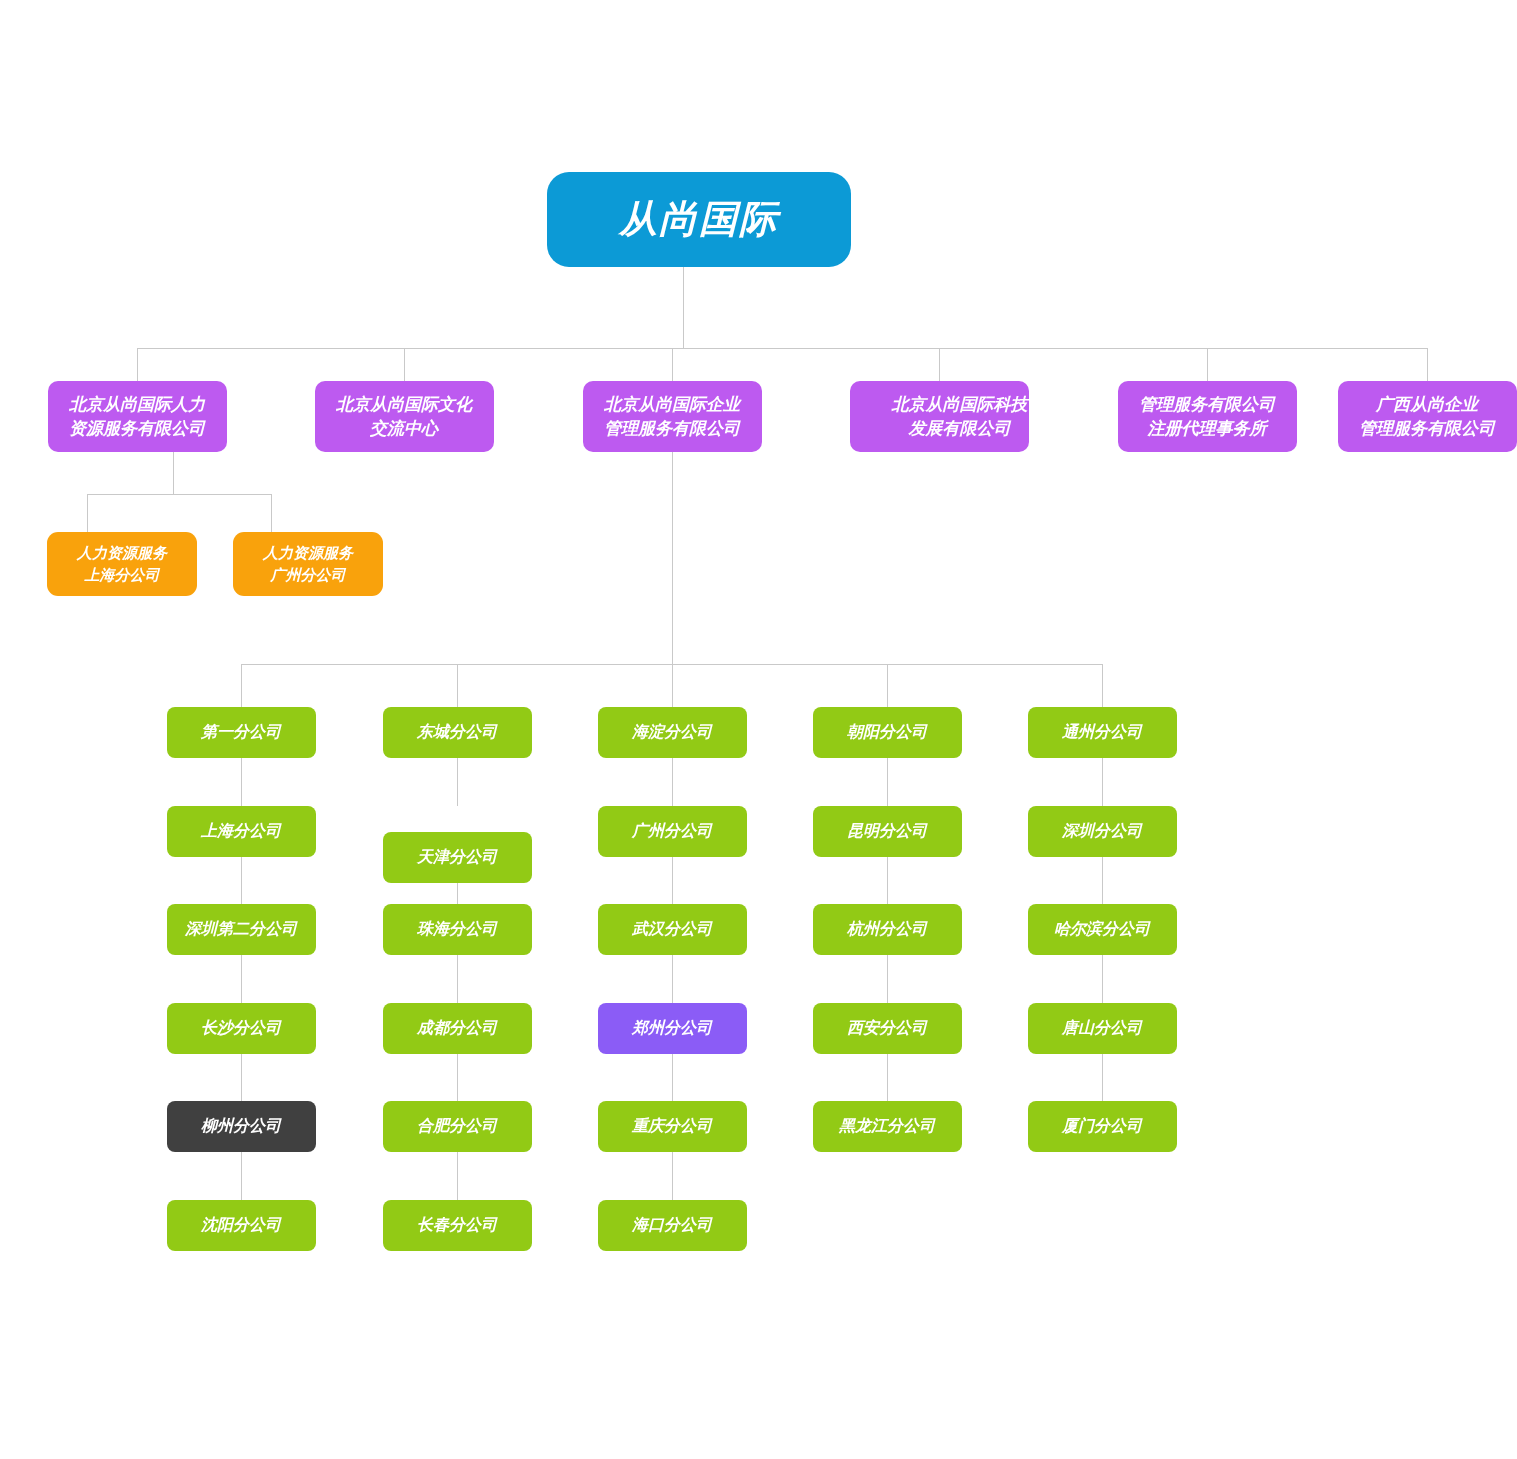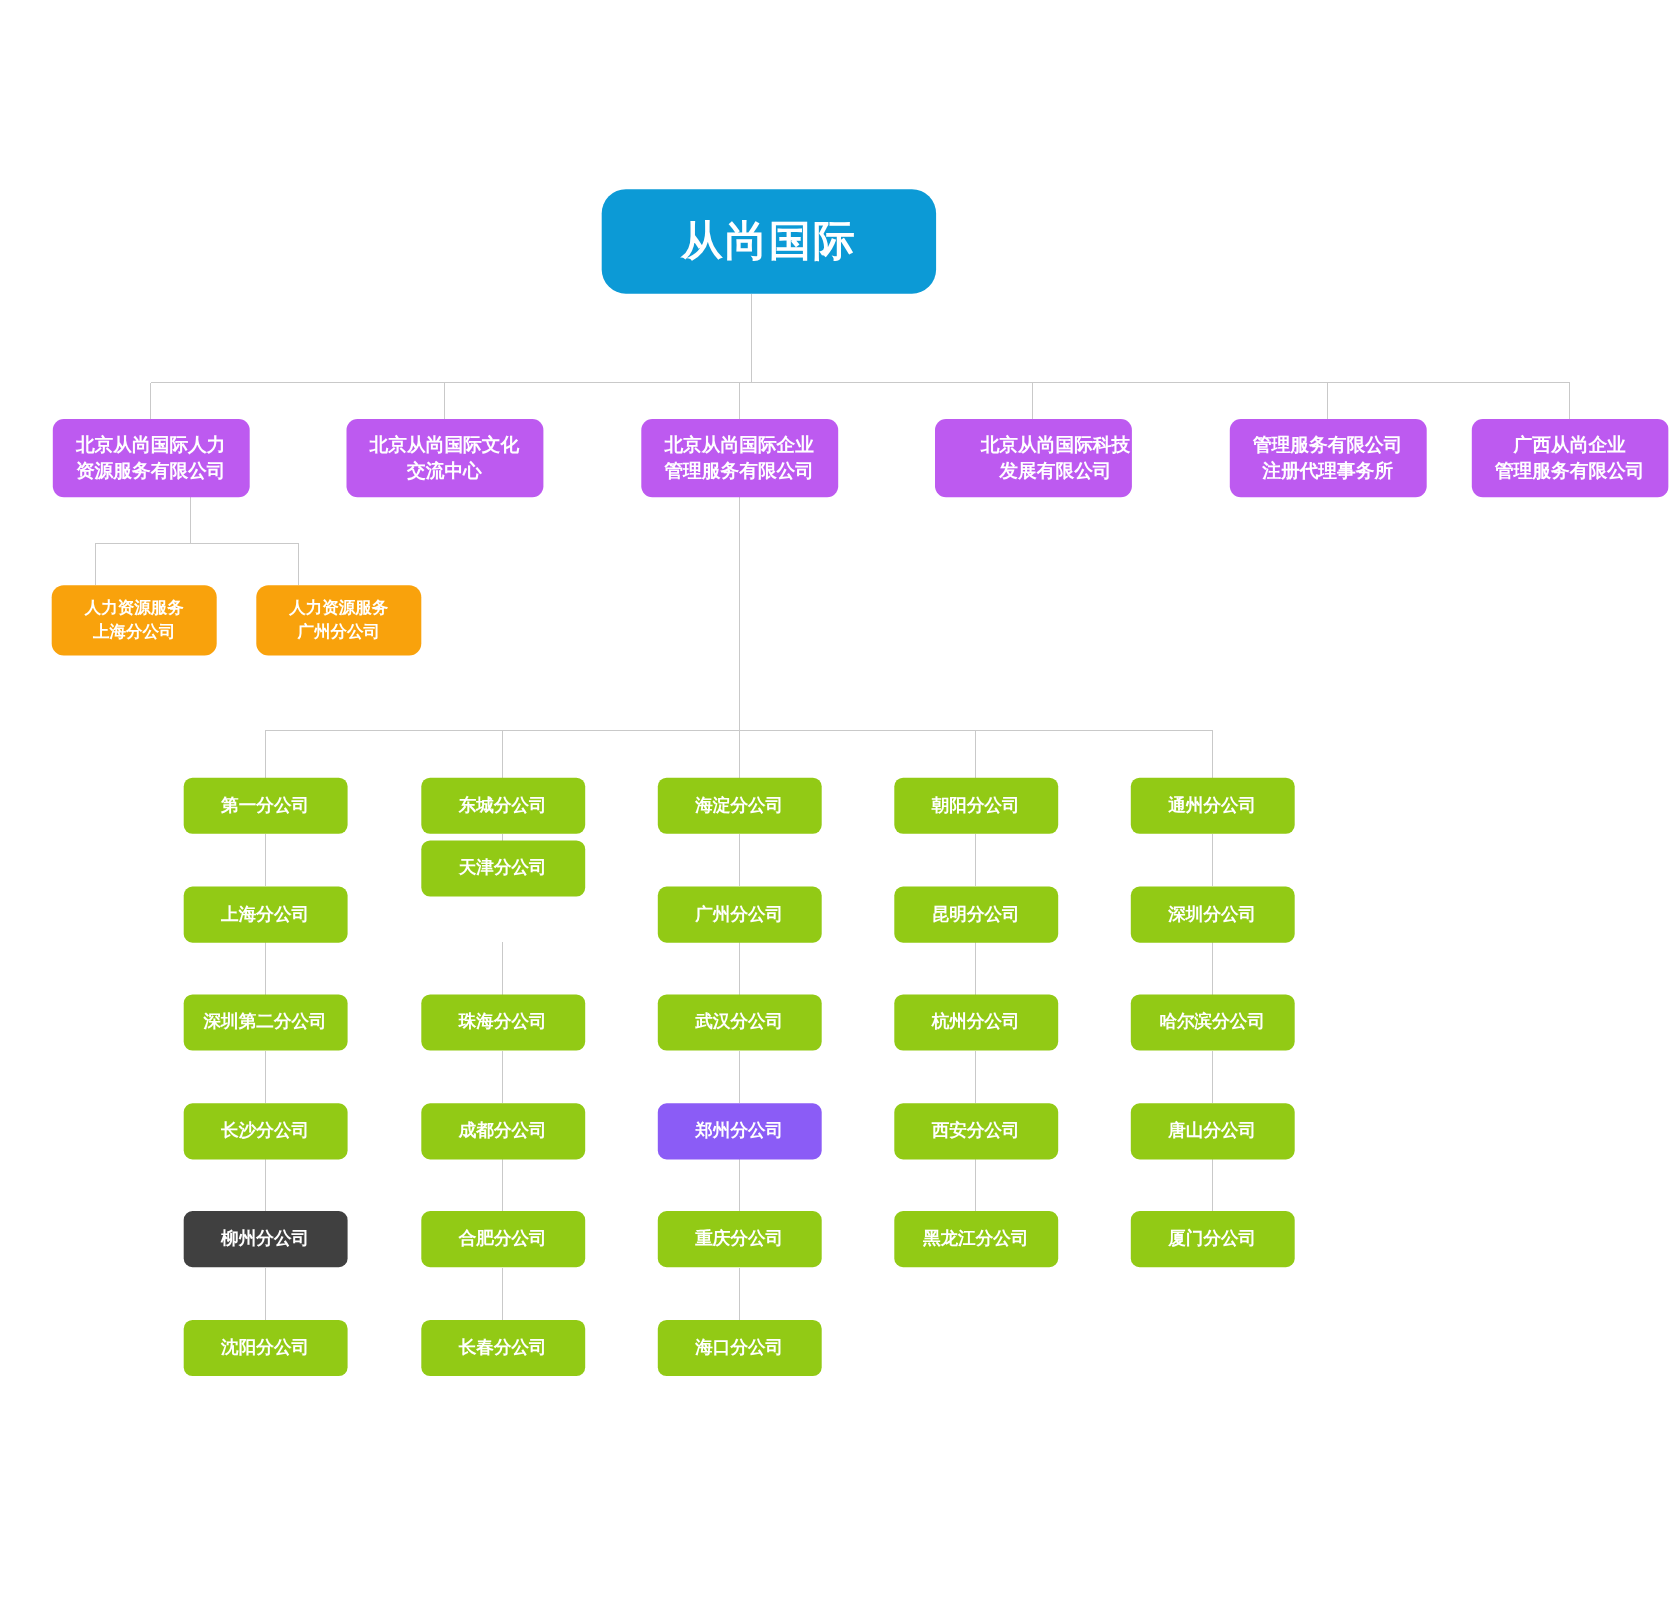--- a/index.html
+++ b/index.html
@@ -17,21 +17,21 @@
     z-index:1;
     display:flex;
     align-items:center;
     justify-content:center;
     color:#ffffff;
     font-weight:bold;
     text-align:center;
     box-sizing:border-box;
   }
   .node-text{display:block;}
-  .node-text .line{display:block;}
+  .node-text .line{display:block;font-style:italic;}
   .root-label{letter-spacing:2px;}
 </style>
 </head>
 <body>
 
 <div id="canvas">
   <svg id="connectors" width="1517" height="1459">
       <line x1="683" y1="267" x2="683" y2="348" stroke="#c9c9c9" stroke-width="1"></line>
       <line x1="137" y1="348" x2="1427" y2="348" stroke="#c9c9c9" stroke-width="1"></line>
       <line x1="137" y1="348" x2="137" y2="381" stroke="#c9c9c9" stroke-width="1"></line>
@@ -156,21 +156,21 @@
     <div class="node" style="left: 166.5px; top: 1200px; width: 149px; height: 51px; border-radius: 8px; font-size: 16px; background: rgb(146, 202, 21); color: rgb(255, 255, 255);">
       <div class="node-text" style="line-height: normal;">
         <span class="line">沈阳分公司</span>
       </div>
     </div>
     <div class="node" style="left: 382.5px; top: 707px; width: 149px; height: 51px; border-radius: 8px; font-size: 16px; background: rgb(146, 202, 21); color: rgb(255, 255, 255);">
       <div class="node-text" style="line-height: normal;">
         <span class="line">东城分公司</span>
       </div>
     </div>
-    <div class="node" style="left: 382.5px; top: 764px; width: 149px; height: 51px; border-radius: 8px; font-size: 16px; background: rgb(146, 202, 21); color: rgb(255, 255, 255);">
+    <div class="node" style="left: 382.5px; top: 832px; width: 149px; height: 51px; border-radius: 8px; font-size: 16px; background: rgb(146, 202, 21); color: rgb(255, 255, 255);">
       <div class="node-text" style="line-height: normal;">
         <span class="line">天津分公司</span>
       </div>
     </div>
     <div class="node" style="left: 382.5px; top: 904.2px; width: 149px; height: 51px; border-radius: 8px; font-size: 16px; background: rgb(146, 202, 21); color: rgb(255, 255, 255);">
       <div class="node-text" style="line-height: normal;">
         <span class="line">珠海分公司</span>
       </div>
     </div>
     <div class="node" style="left: 382.5px; top: 1002.8px; width: 149px; height: 51px; border-radius: 8px; font-size: 16px; background: rgb(146, 202, 21); color: rgb(255, 255, 255);">

